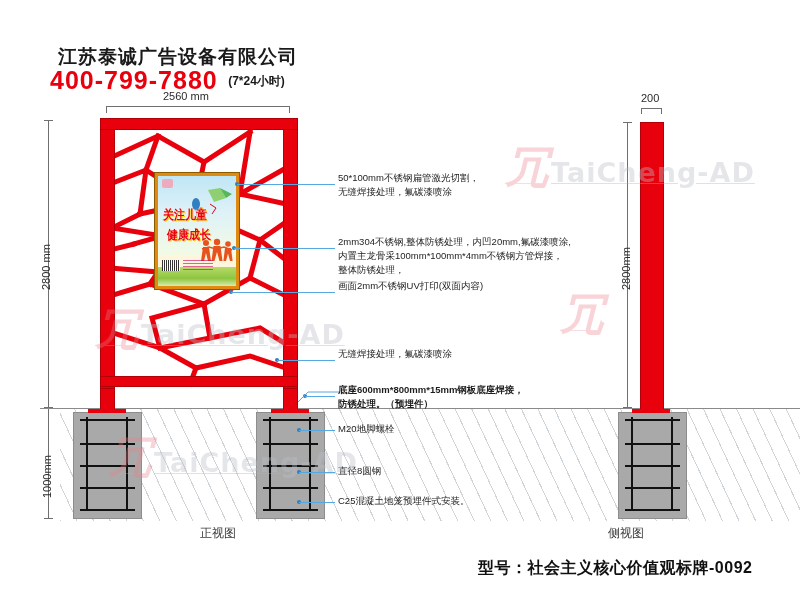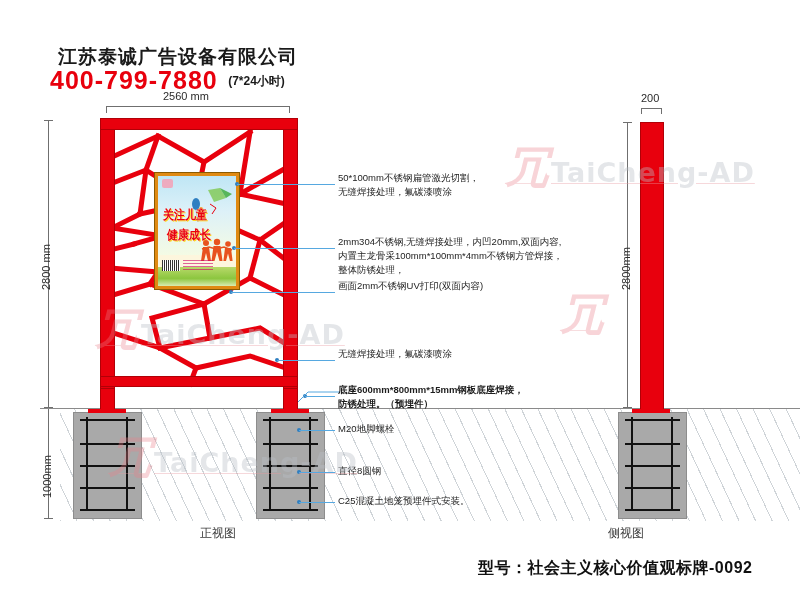--- a/index.html
+++ b/index.html
@@ -303,21 +303,21 @@
 
   <div class="abs leaderdot" style="left:297px;top:500px;"></div>
   <div class="abs leader" style="left:299px;top:502px;width:36px;"></div>
 
   <div class="abs ann" style="left:338px;top:171px;">
     <div>50*100mm不锈钢扁管激光切割，</div>
     <div>无缝焊接处理，氟碳漆喷涂</div>
   </div>
 
   <div class="abs ann" style="left:338px;top:235px;">
-    <div>2mm304不锈钢,无缝焊接处理，内凹20mm,双面内容,</div>
+    <div>2mm304不锈钢,整体防锈处理，内凹20mm,氟碳漆喷涂,</div>
     <div>内置主龙骨采100mm*100mm*4mm不锈钢方管焊接，</div>
     <div>整体防锈处理，</div>
   </div>
 
   <div class="abs ann" style="left:338px;top:279px;">
     <div>画面2mm不锈钢UV打印(双面内容)</div>
   </div>
 
   <div class="abs ann" style="left:338px;top:347px;">
     <div>无缝焊接处理，氟碳漆喷涂</div>

